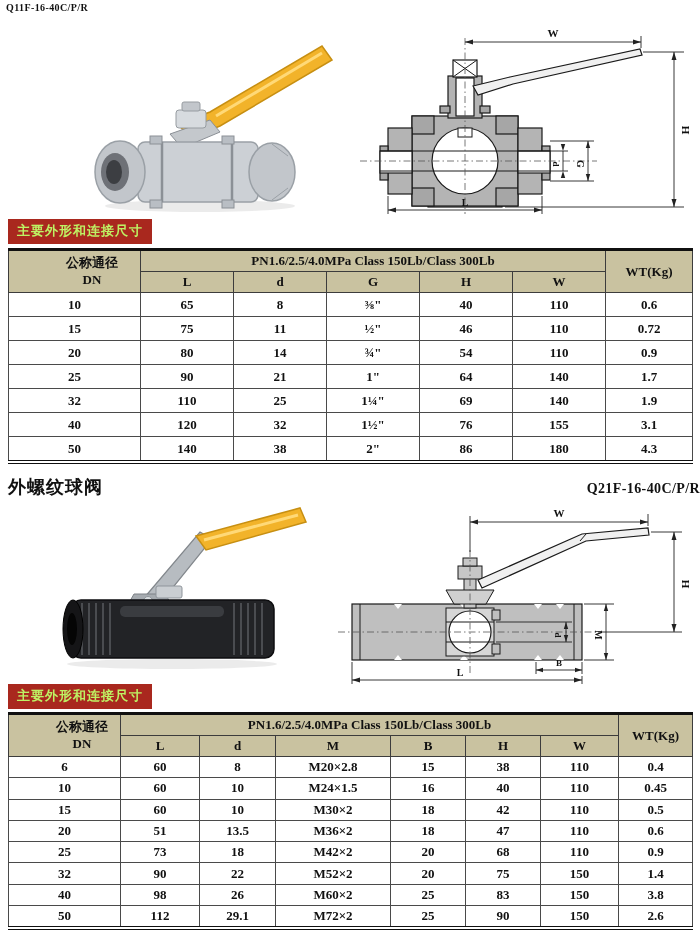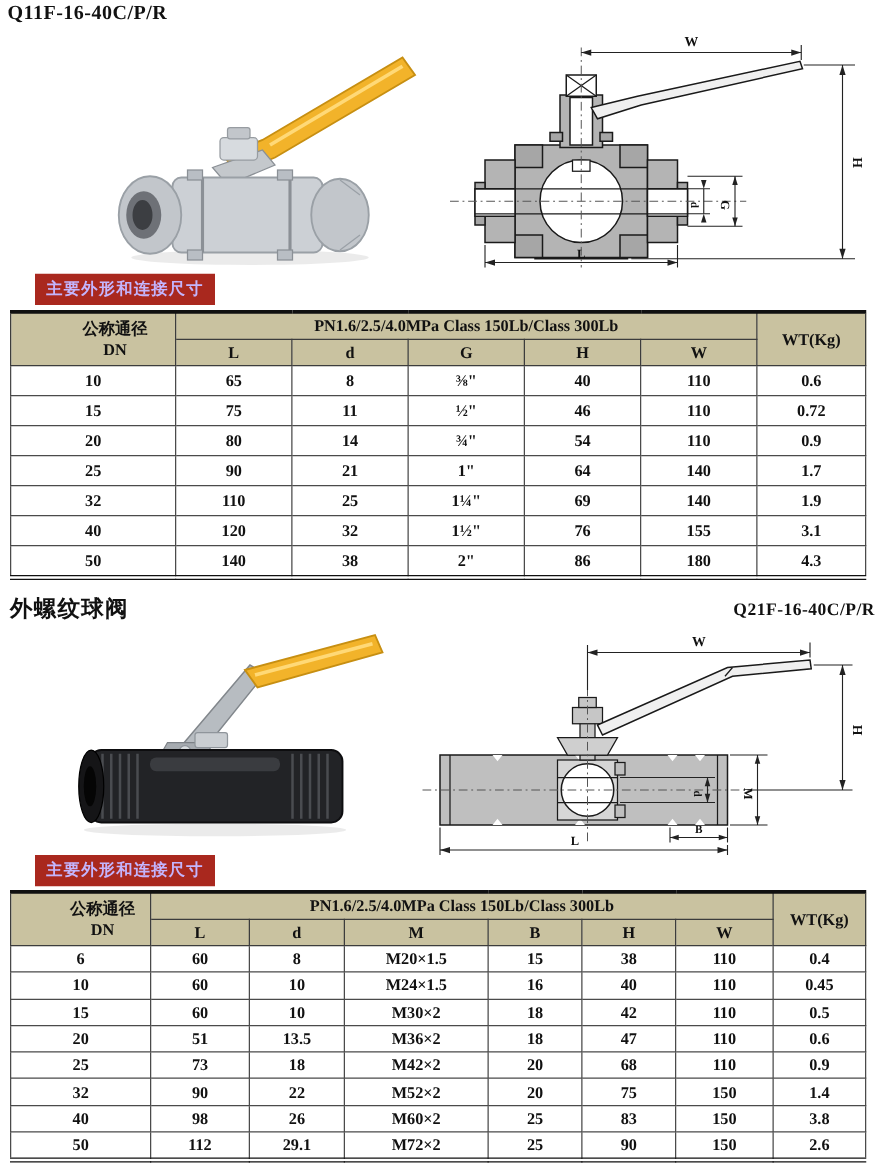--- a/index.html
+++ b/index.html
@@ -1,25 +1,25 @@
 <!DOCTYPE html>
 <html style="--banner-bg: #a9281e; --hdr-bg: #c9c2a0;"><head>
 <meta charset="utf-8">
 <style>
   html,body{margin:0;padding:0;}
   body{
     width:700px;height:930px;position:relative;background:#ffffff;
     font-family:"Liberation Serif",serif;color:#111;overflow:hidden;
   }
   .abs{position:absolute;}
-  .model{font-weight:700;font-size:16px;letter-spacing:.4px;white-space:nowrap;}
+  .model{font-weight:700;font-size:10px;letter-spacing:.4px;white-space:nowrap;}
   .banner{
-    background:var(--banner-bg,#a9281e);color:#c4b5fd;
+    background:var(--banner-bg,#a9281e);color:#bef264;
     font-family:"Liberation Sans",sans-serif;font-weight:700;font-size:13px;
-    padding:3px 9px 4px;display:inline-block;letter-spacing:1px;white-space:nowrap;margin-left:20px;
+    padding:3px 9px 4px;display:inline-block;letter-spacing:1px;white-space:nowrap;
   }
   .section-title{
     font-family:"Liberation Sans",sans-serif;font-weight:700;font-size:18px;
     letter-spacing:1px;white-space:nowrap;text-align:right;
   }
   table.spec{
     border-collapse:collapse;table-layout:fixed;width:684px;background:#fff;
     border-top:3px solid #101010;border-bottom:4px double #101010;
     border-left:1px solid #3c3c3c;border-right:1px solid #3c3c3c;
   }
@@ -377,21 +377,21 @@
       <th>B</th>
       <th>H</th>
       <th>W</th>
     </tr>
   </thead>
   <tbody>
       <tr>
         <td>6</td>
         <td>60</td>
         <td>8</td>
-        <td>M20×1.5</td>
+        <td>M20×2.8</td>
         <td>15</td>
         <td>38</td>
         <td>110</td>
         <td>0.4</td>
       </tr>
       <tr>
         <td>10</td>
         <td>60</td>
         <td>10</td>
         <td>M24×1.5</td>

